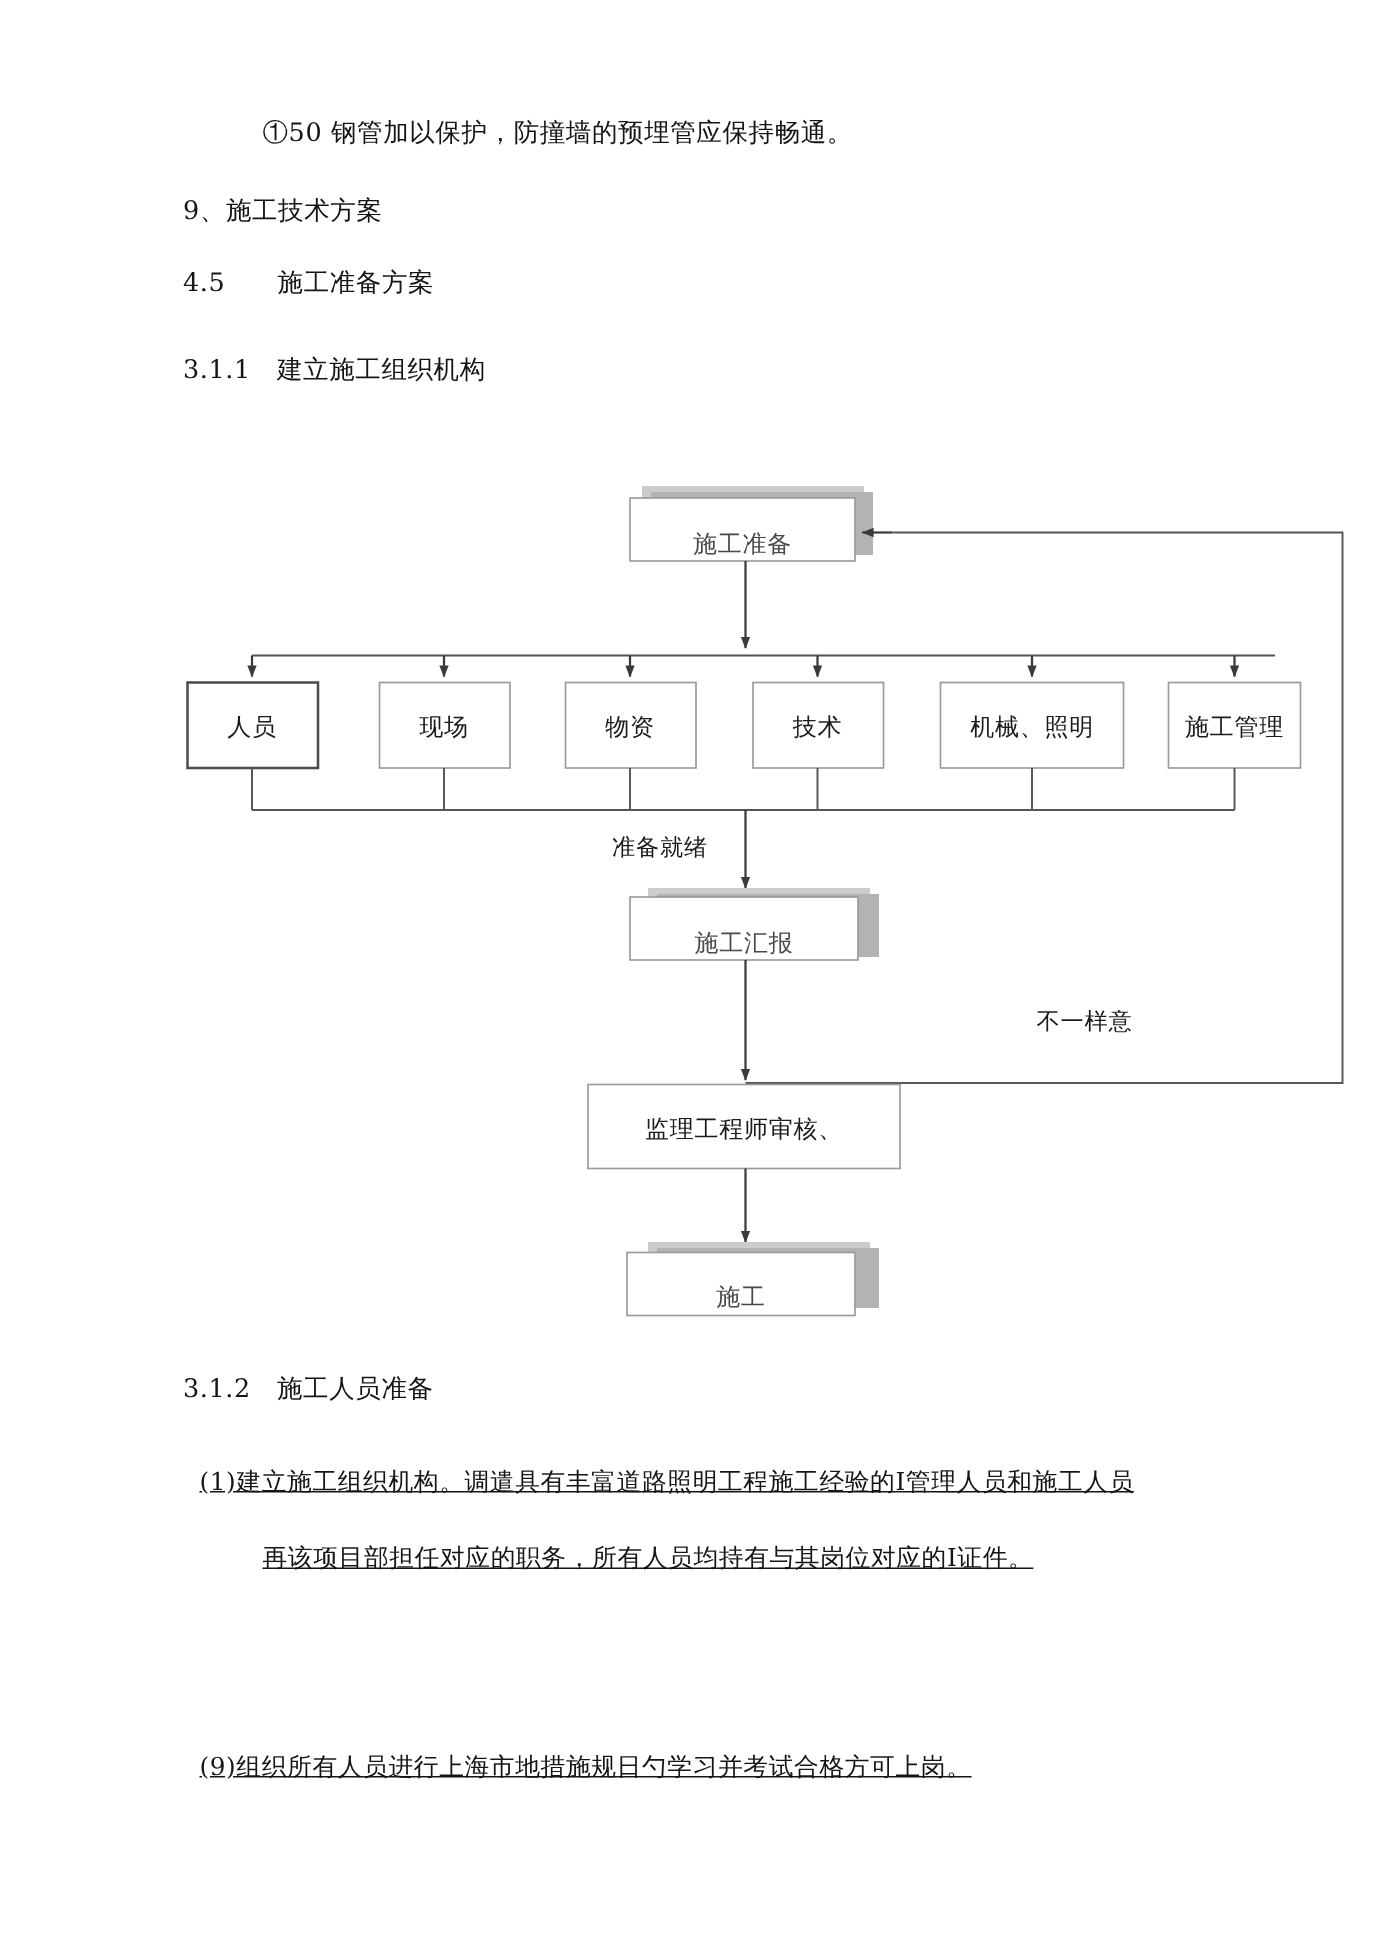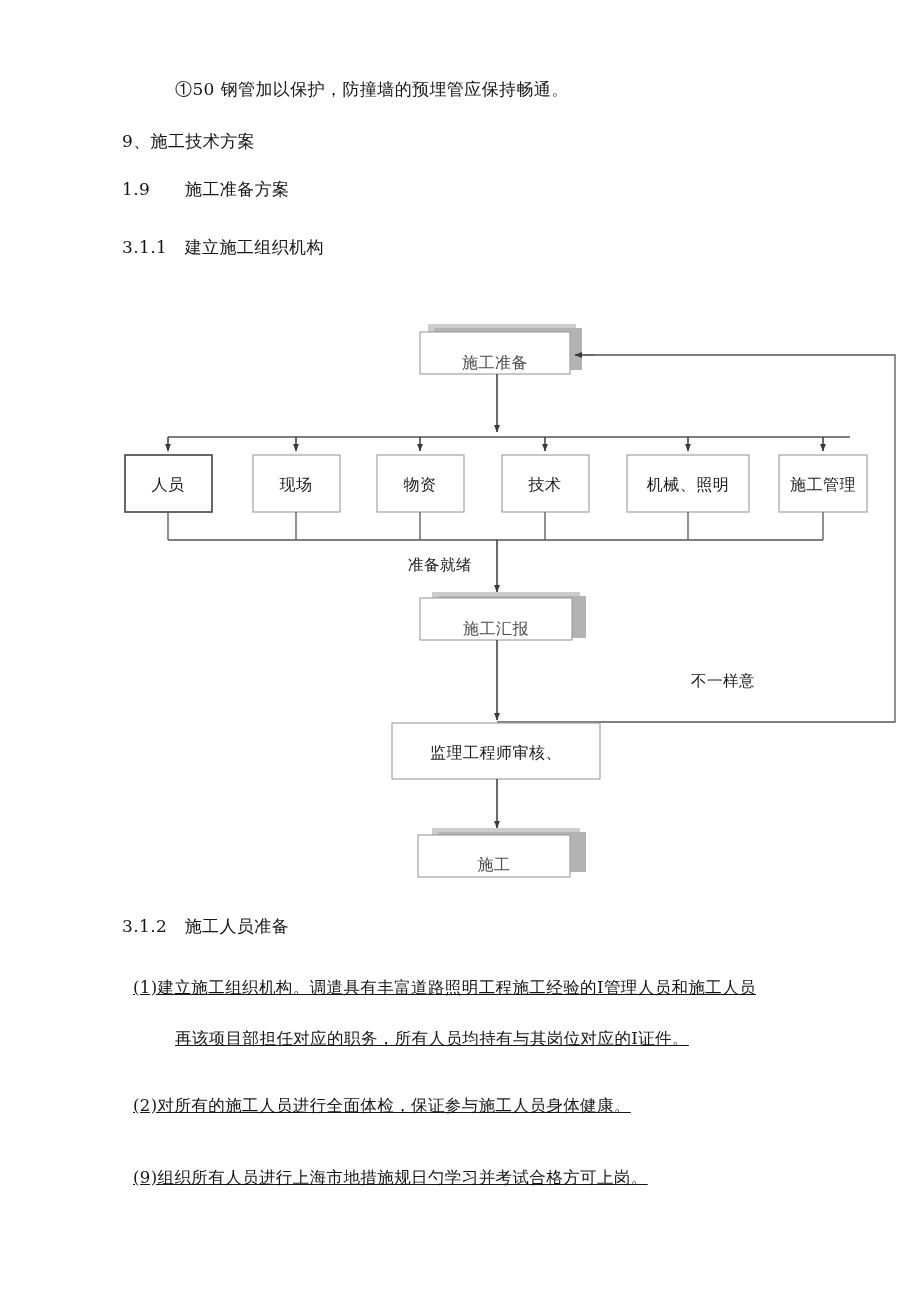--- a/index.html
+++ b/index.html
@@ -84,21 +84,21 @@
 </style>
 </head>
 <body>
 
 <div class="page">
 
   <div class="txt lead">①50 钢管加以保护，防撞墙的预埋管应保持畅通。</div>
 
   <div class="txt h-sec">9、施工技术方案</div>
 
-  <div class="txt h-sub">1.9　　施工准备方案</div>
+  <div class="txt h-sub">4.5　　施工准备方案</div>
 
   <div class="txt h-subsub">3.1.1　建立施工组织机构</div>
 
   <div class="flow">
     <svg width="920" height="600" viewBox="0 0 920 600" xmlns="http://www.w3.org/2000/svg">
 
       <defs>
         <marker id="arw" markerWidth="9" markerHeight="9" refX="7.4" refY="3.6" orient="auto" markerUnits="userSpaceOnUse">
           <path d="M0,0.5 L8,3.6 L0,6.7 z" fill="#3a3a3a"></path>
         </marker>
@@ -214,17 +214,16 @@
 
     </svg>
   </div>
 
   <div class="txt h-subsub2">3.1.2　施工人员准备</div>
 
   <div class="txt para p1a">(1)建立施工组织机构。调遣具有丰富道路照明工程施工经验的Ⅰ管理人员和施工人员</div>
 
   <div class="txt para p1b">再该项目部担任对应的职务，所有人员均持有与其岗位对应的Ⅰ证件。</div>
 
-  <div class="txt para p2">(2)对所有的施工人员进行全面体检，保证参与施工人员身体健康。</div>
 
   <div class="txt para p3">(9)组织所有人员进行上海市地措施规日勺学习并考试合格方可上岗。</div>
 
 </div>
 
 </body></html>

